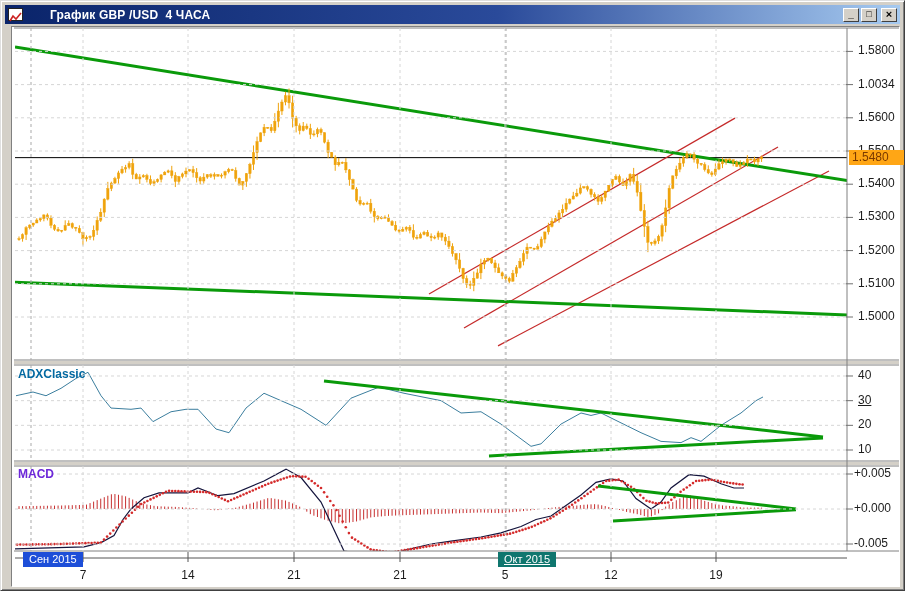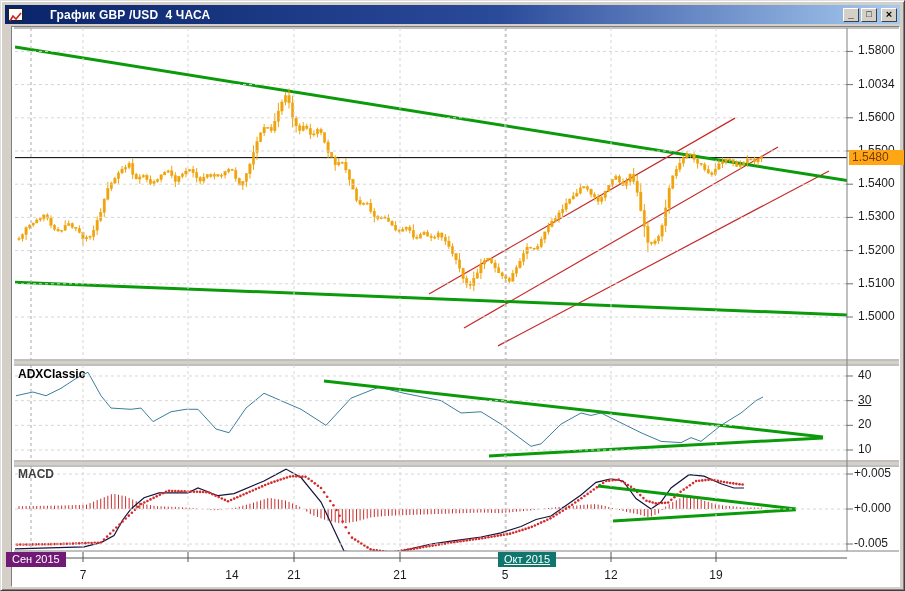--- a/index.html
+++ b/index.html
@@ -31,22 +31,22 @@
   .winbtn.max{font-size:9px;}
   .winbtn.close{margin-left:2px;font-size:11px;}
   #chart-frame{
     position:absolute;left:10px;top:25px;width:889px;height:561px;
     background:#fff;
     border-top:1px solid #808080;border-left:1px solid #808080;
     border-bottom:1px solid #fff;border-right:1px solid #fff;
   }
   #chart-svg{position:absolute;left:0;top:0;}
   .pane-title{position:absolute;font-size:12px;font-weight:bold;}
-  #adx-title{left:17px;top:366px;color:#000000;}
-  #macd-title{left:17px;top:466px;color:#404040;}
+  #adx-title{left:17px;top:366px;color:#0369a1;}
+  #macd-title{left:17px;top:466px;color:#6d28d9;}
   #price-label{
     position:absolute;left:848px;width:66px;height:15px;
     font-size:12px;line-height:15px;text-align:left;padding-left:3px;
     z-index:5;
   }
   #labels{position:absolute;left:0;top:0;width:792px;height:591px;pointer-events:none;}
   .tick-label{position:absolute;font-size:12px;color:#1c1c1c;white-space:nowrap;}
   .month-label{
     position:absolute;top:551px;height:15px;color:#fff;font-size:11px;
     line-height:15px;padding:0 6px;white-space:nowrap;z-index:4;
@@ -1058,23 +1058,23 @@
       <div class="tick-label" style="left: 857px; top: 274.8px;">1.5100</div>
       <div class="tick-label" style="left: 857px; top: 308px;">1.5000</div>
       <div class="tick-label" style="left: 857px; top: 366.99px;">40</div>
       <div class="tick-label" style="left: 857px; top: 391.66px; text-decoration: underline;">30</div>
       <div class="tick-label" style="left: 857px; top: 416.33px;">20</div>
       <div class="tick-label" style="left: 857px; top: 441px;">10</div>
       <div class="tick-label" style="left: 853px; top: 465px;">+0.005</div>
       <div class="tick-label" style="left: 853px; top: 500px;">+0.000</div>
       <div class="tick-label" style="left: 853px; top: 535px;">-0.005</div>
       <div class="tick-label" style="left: 74px; top: 567px; width: 16px; text-align: center;">7</div>
-      <div class="tick-label" style="left: 179px; top: 567px; width: 16px; text-align: center; margin-left: 44px;">14</div>
+      <div class="tick-label" style="left: 179px; top: 567px; width: 16px; text-align: center;">14</div>
       <div class="tick-label" style="left: 285px; top: 567px; width: 16px; text-align: center;">21</div>
       <div class="tick-label" style="left: 391px; top: 567px; width: 16px; text-align: center;">21</div>
       <div class="tick-label" style="left: 496px; top: 567px; width: 16px; text-align: center;">5</div>
       <div class="tick-label" style="left: 602px; top: 567px; width: 16px; text-align: center;">12</div>
       <div class="tick-label" style="left: 707px; top: 567px; width: 16px; text-align: center;">19</div>
-      <div class="month-label" style="left: 5px; background: #701a75; text-align: center;">Сен 2015</div>
+      <div class="month-label" style="left: 22px; background: #1d4ed8; text-align: center;">Сен 2015</div>
       <div class="month-label" style="left: 497px; background: #0f766e; text-decoration: underline;">Окт 2015</div>
     </div>
 
 </div>
 
 </body></html>

